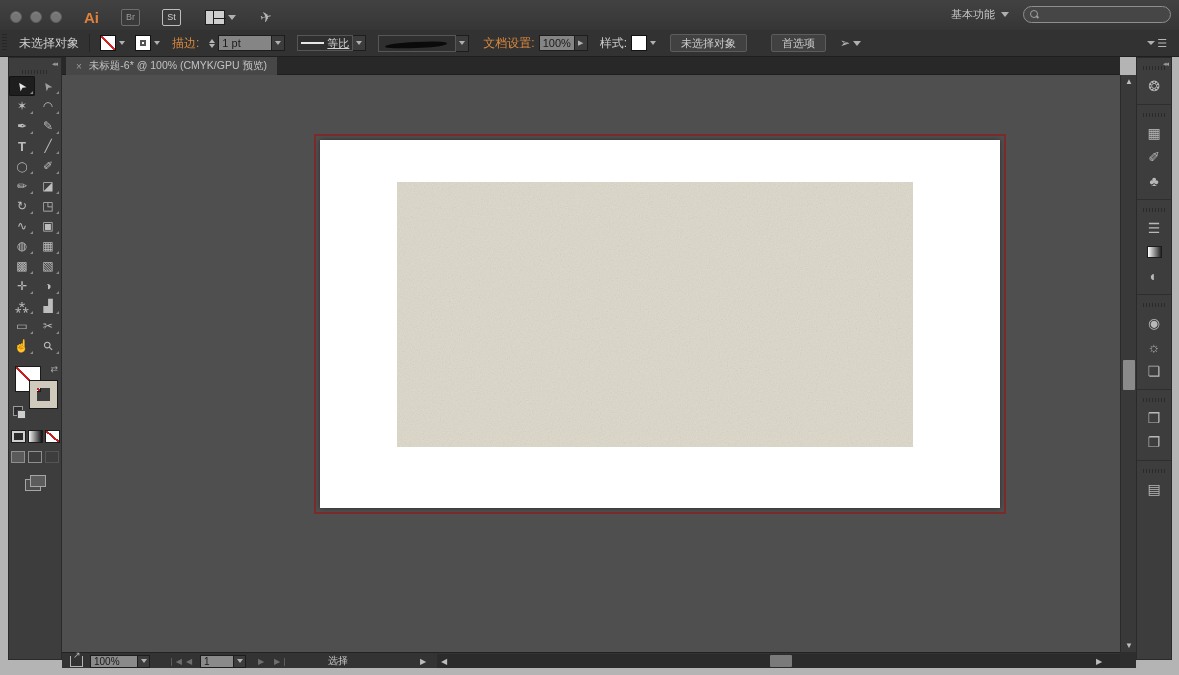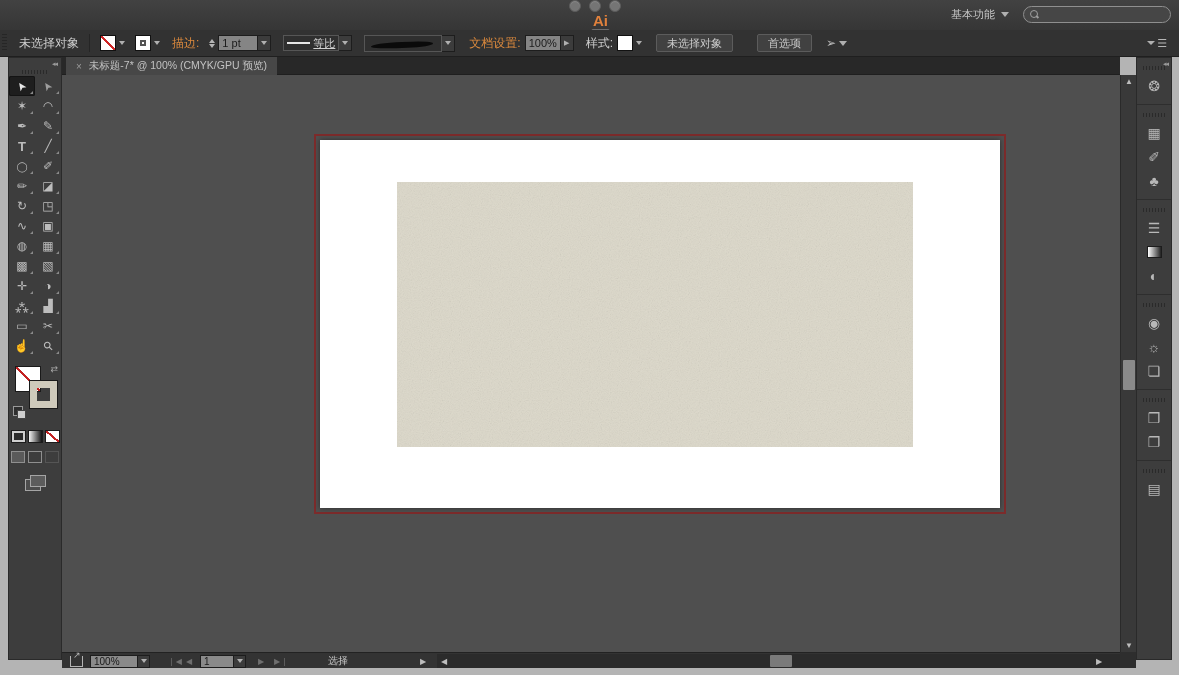--- a/index.html
+++ b/index.html
@@ -9,21 +9,21 @@
     background:#b4b4b4;
     font-family:"Liberation Sans", sans-serif;
     -webkit-font-smoothing:antialiased;
     user-select:none;
   }
   
   .titlebar {
     position:absolute; left:0; top:0; width:1179px; height:35px;
     background:linear-gradient(#424242,#343434);
     border-bottom:1px solid #232323;
-    display:flex; align-items:center;flex-direction:column;
+    display:flex; align-items:center;
   }
   .traffic { display:flex; gap:8px; margin-left:10px; }
   .tl { width:12px; height:12px; border-radius:50%; background:#757575; border:1px solid #5c5c5c; box-shadow:inset 0 1px 1px rgba(255,255,255,.15); }
   .ai-logo { color:#e0813c; font-weight:bold; font-size:15px; margin-left:22px; letter-spacing:0; }
   .sq-icon {
     margin-left:22px; width:19px; height:17px; border:1px solid #6e6e6e; border-radius:2px;
     color:#9a9a9a; font-size:9px; display:flex; align-items:center; justify-content:center; background:#3a3a3a;
   }
   .sq-icon.bright { border-color:#bdbdbd; color:#cfcfcf; }
   .arrange { margin-left:24px; display:flex; align-items:center; gap:3px; }
@@ -178,21 +178,21 @@
     </span>
     <span style="display:flex;align-items:center;margin-left:10px;">
       <span class="swatch strokeind"></span>
       <span class="dd"></span>
     </span>
     <span class="cb-label cb-orange">描边:</span>
     <span class="stepper">
       <i class="up"></i>
       <i class="down"></i>
     </span>
-    <input class="field" style="width: 40px; margin-left: 3px;" value="1 pt">
+    <input class="field" style="width: 54px; margin-left: 3px;" value="1 pt">
     <span class="dd-btn">
         <span class="dd" style="margin:0;"></span>
       </span>
     <span class="profile" style="margin-left:12px;text-decoration:underline;">
       <span class="wline"></span>
       <span>等比</span>
     </span>
     <span class="dd-btn">
         <span class="dd" style="margin:0;"></span>
       </span>
@@ -327,21 +327,21 @@
       <span class="dm"></span>
       <span class="dm dis"></span>
     </div>
     <div class="screenmode"></div>
   </div>
 
   <div class="main">
     <div class="tabbar">
       <div class="doctab">
         <span class="close">×</span>
-        <span>未标题-7* @ 100% (CMYK/GPU 预览)</span>
+        <span>未标题-6* @ 100% (CMYK/GPU 预览)</span>
       </div>
     </div>
     <div class="canvas">
       <div class="bleed"></div>
       <div class="artboard">
         <svg class="placed" width="516" height="265">
           <defs>
             <filter id="grain" x="0" y="0" width="100%" height="100%">
               <feTurbulence type="fractalNoise" baseFrequency="0.9" numOctaves="2" stitchTiles="stitch"></feTurbulence>
               <feColorMatrix type="saturate" values="0"></feColorMatrix>

